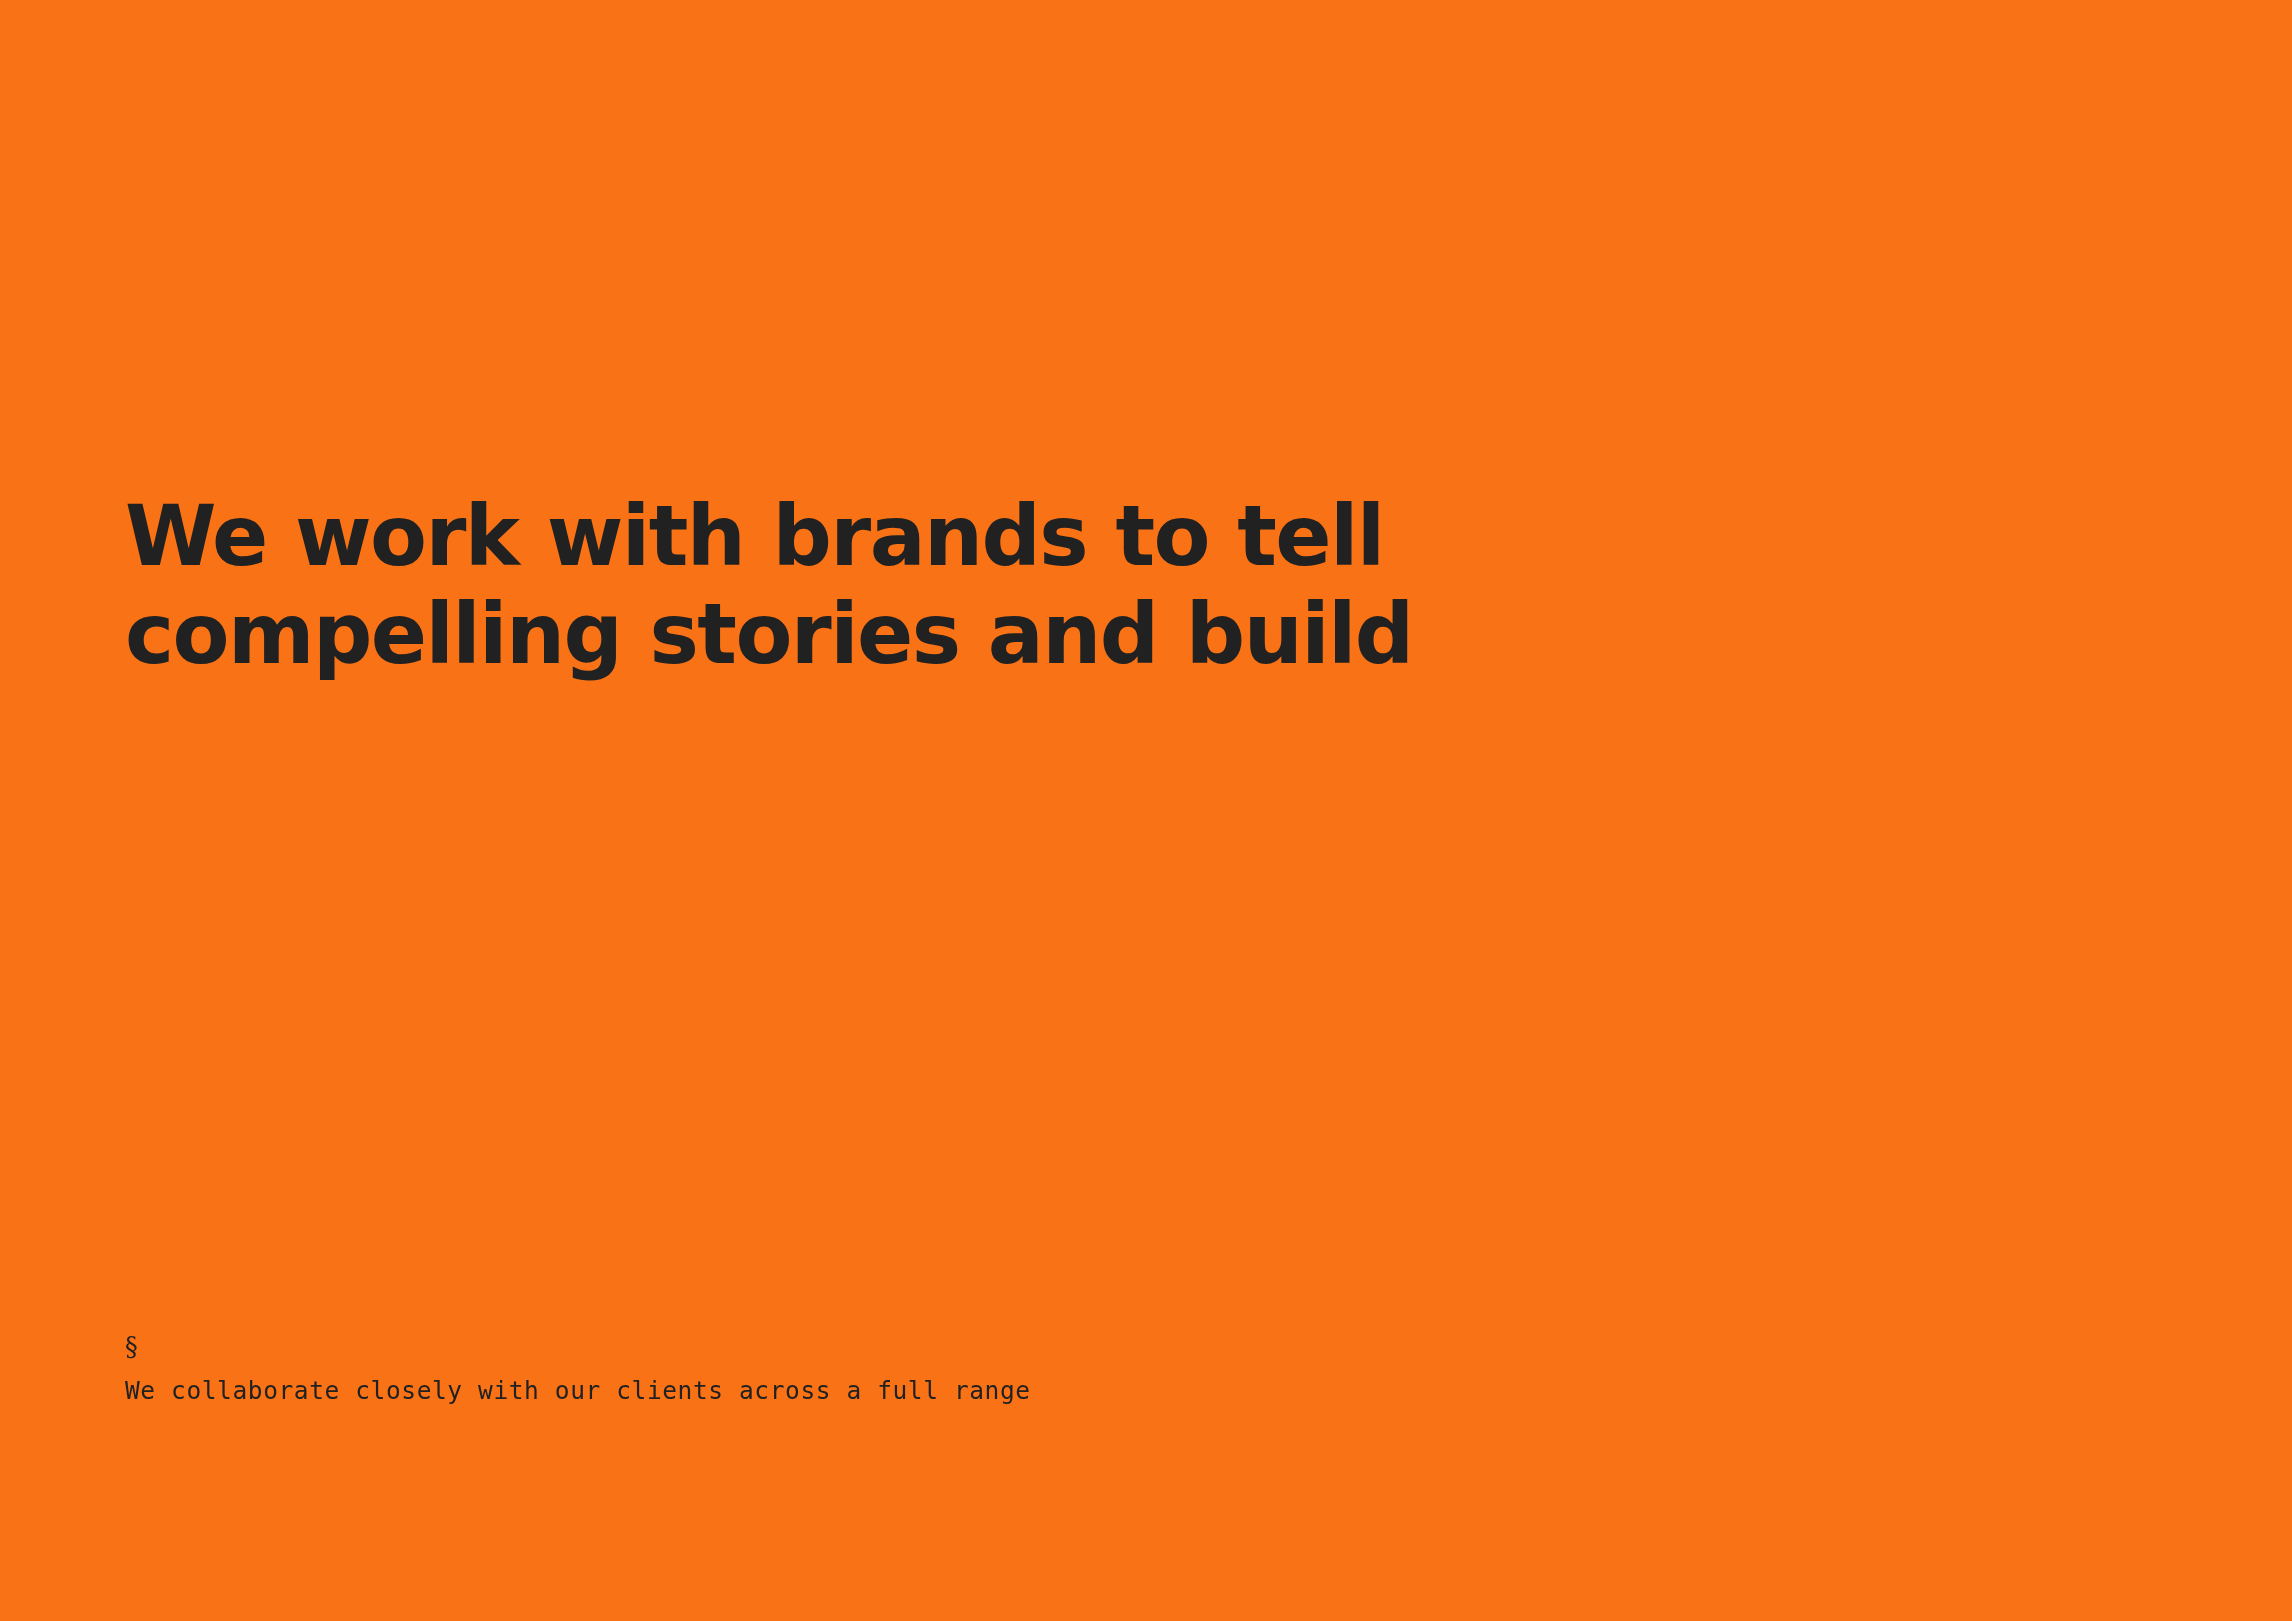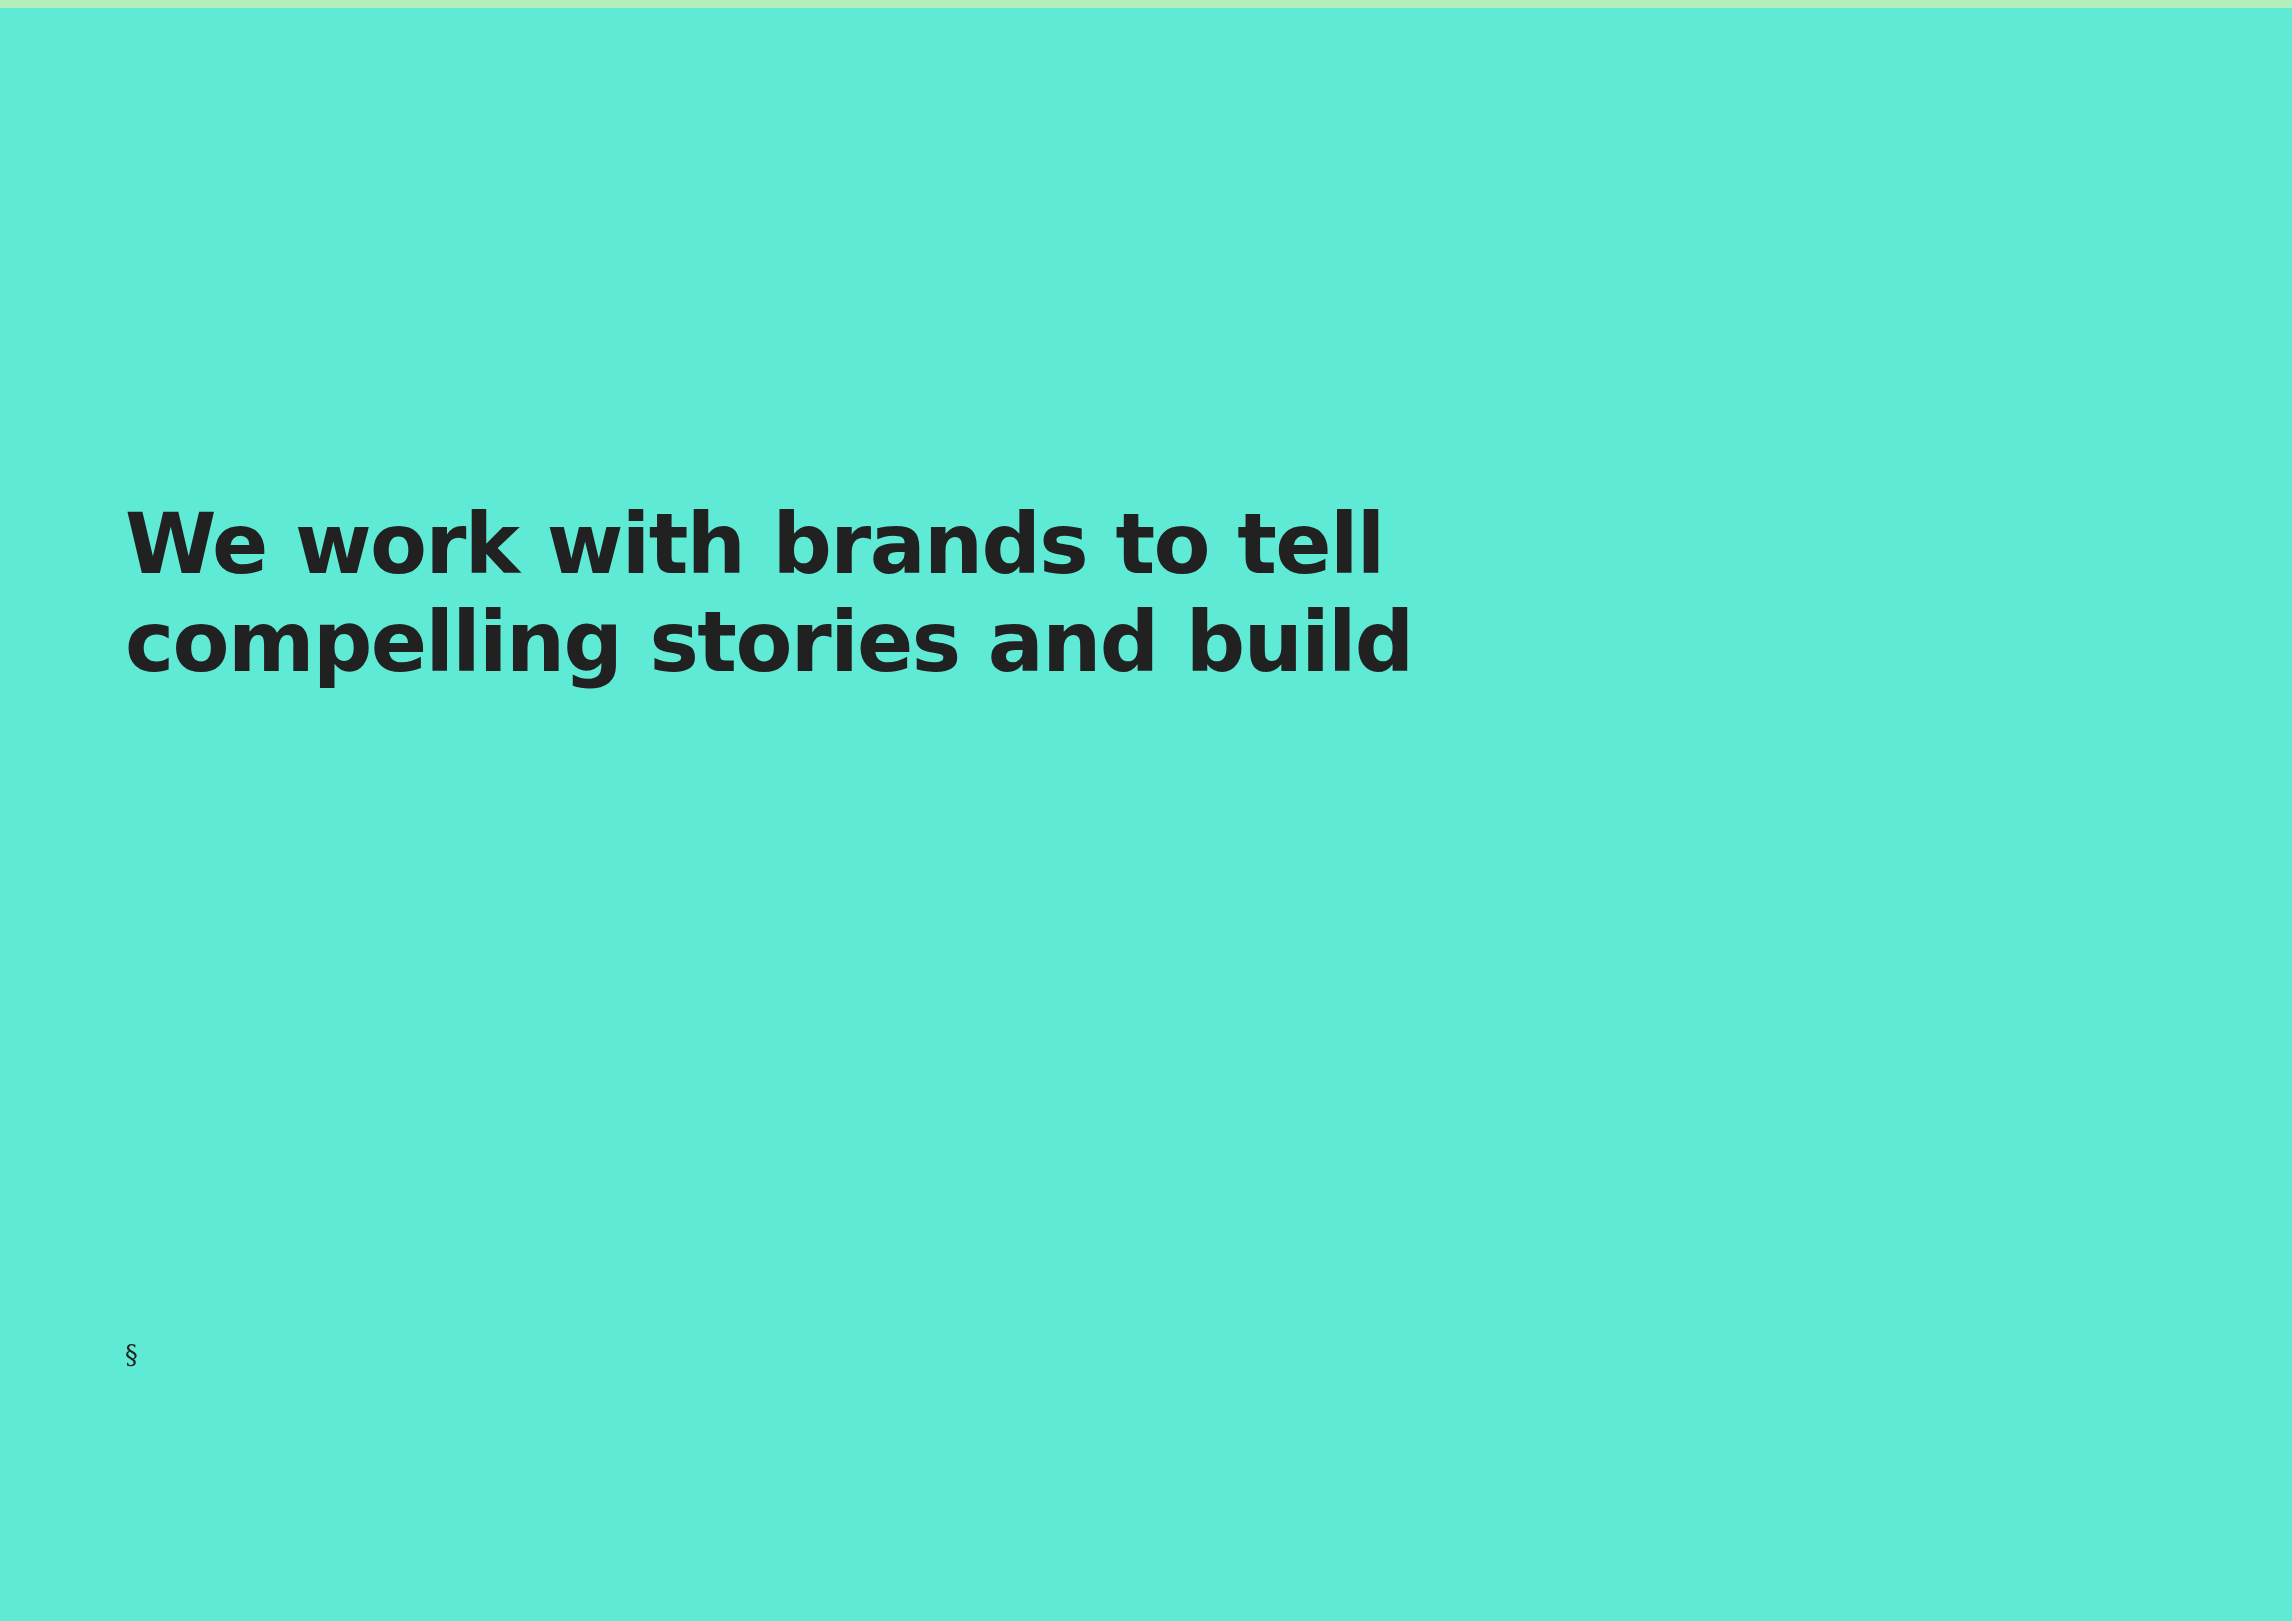--- a/index.html
+++ b/index.html
@@ -12,22 +12,21 @@
     height: 1621px;
     background: #b3efb9;
     font-family: "Liberation Sans", sans-serif;
     overflow: hidden;
     position: relative;
   }
 
   .page {
     position: absolute;
     inset: 0;
-    background: #5eead4;
-    margin-top: 8px;
+    background: #f97316;
   }
 
   
   .headline {
     position: absolute;
     left: 125px;
     top: 488px;
     width: 1470px;
     margin: 0;
     color: #212121;
@@ -87,16 +86,17 @@
 
 <div class="page">
 
   <h1 class="headline">
     <span class="headline-line">We work with brands to tell</span>
     <span class="headline-line">compelling stories and build</span>
   </h1>
 
   <div class="footnote">
     <span class="footnote-marker">§</span>
+    <span class="footnote-line">We collaborate closely with our clients across a full range</span>
   </div>
 
 </div>
 
 
 </body></html>

